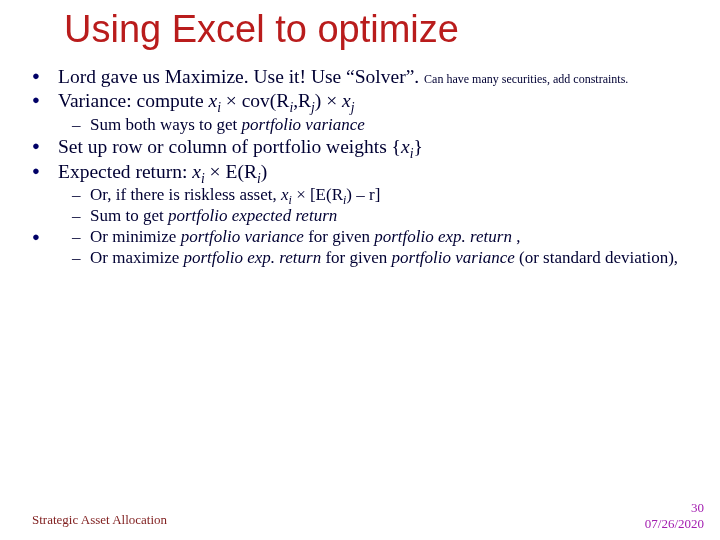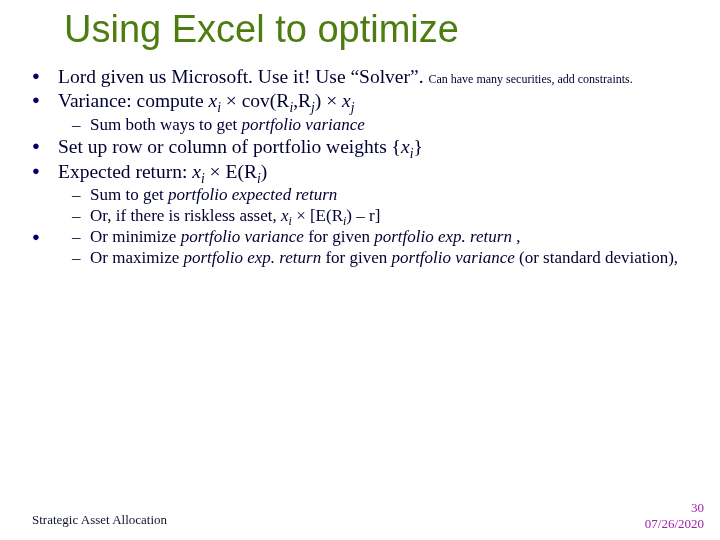--- a/index.html
+++ b/index.html
@@ -15,21 +15,21 @@
   }
   .slide {
     width: 720px;
     height: 540px;
     position: relative;
     box-sizing: border-box;
   }
   .title {
     font-family: Arial, Helvetica, sans-serif;
     font-size: 38px;
-    color: #4d7c0f;
+    color: #b91c1c;
     position: absolute;
     top: 8px;
     left: 64px;
   }
   .content {
     position: absolute;
     top: 66px;
     left: 30px;
     width: 665px;
     font-size: 19.5px;
@@ -82,21 +82,21 @@
     vertical-align: sub;
     line-height: 0;
   }
   .half-num { font-size: 0.7em; vertical-align: 0.25em; line-height:0;}
   .half-den { font-size: 0.7em; vertical-align: -0.15em; line-height:0;}
   .footer-left {
     position: absolute;
     left: 32px;
     bottom: 12px;
     font-size: 13px;
-    color: #0f172a;
+    color: #7f1d1d;
     margin-top: 12px;
   }
   .footer-right {
     position: absolute;
     right: 16px;
     bottom: 8px;
     font-size: 13px;
     color: #a21caf;
     text-align: right;
   }
@@ -105,44 +105,44 @@
 <body>
 
 <div class="slide">
 
   <div class="title">Using Excel to optimize</div>
 
   <div class="content">
     <ul class="top">
 
       <li>
-        <span>Lord given us Microsoft.  Use it! Use “Solver”. </span><span class="small">Can have many securities, add constraints.</span>
+        <span>Lord gave us Maximize.  Use it! Use “Solver”. </span><span class="small">Can have many securities, add constraints.</span>
       </li>
 
       <li>
         <span>Variance: compute </span><span class="italic">x</span><sub class="italic">i</sub><span> × cov(R</span><sub class="italic">i</sub><span>,R</span><sub class="italic">j</sub><span>) × </span><span class="italic">x</span><sub class="italic">j</sub>
         <ul class="sub">
           <li>
             <span>Sum both ways to get </span><span class="italic">portfolio variance</span>
           </li>
         </ul>
       </li>
 
       <li>
         <span>Set up row or column of portfolio weights {</span><span class="italic">x</span><sub class="italic">i</sub><span>}</span>
       </li>
 
       <li>
         <span>Expected return: </span><span class="italic">x</span><sub class="italic">i</sub><span> × E(R</span><sub class="italic">i</sub><span>)</span>
         <ul class="sub">
           <li>
-            <span>Sum to get </span><span class="italic">portfolio expected return</span>
+            <span>Or, if there is riskless asset, </span><span class="italic">x</span><sub class="italic">i</sub><span> × [E(R</span><sub class="italic">i</sub><span>) – r]</span>
           </li>
           <li>
-            <span>Or, if there is riskless asset, </span><span class="italic">x</span><sub class="italic">i</sub><span> × [E(R</span><sub class="italic">i</sub><span>) – r]</span>
+            <span>Sum to get </span><span class="italic">portfolio expected return</span>
           </li>
         </ul>
       </li>
 
       <li>
         <ul class="sub">
           <li>
             <span>Or minimize </span><span class="italic">portfolio variance</span><span> for given </span><span class="italic">portfolio exp. return</span><span> ,</span>
           </li>
           <li>

